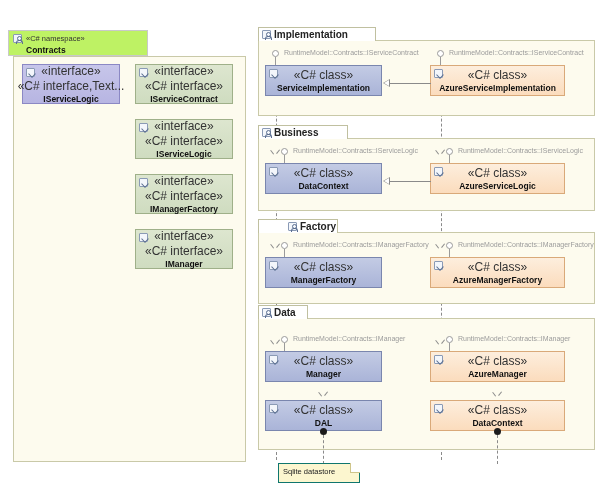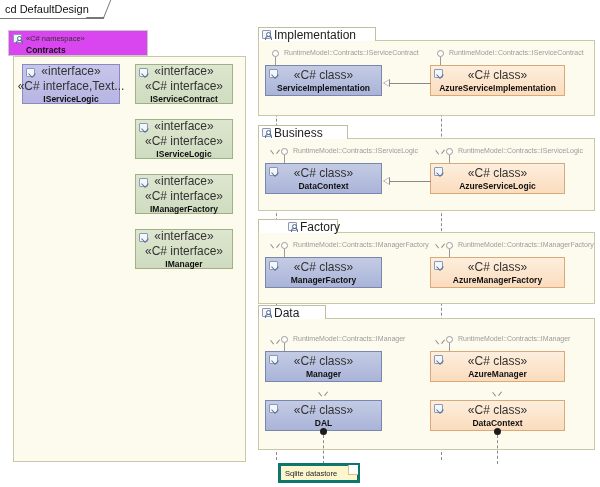--- a/index.html
+++ b/index.html
@@ -36,21 +36,21 @@
     position:absolute;box-sizing:border-box;
     background:#fdfbee;border:1px solid #c9c9a8;
   }
   .pkg-tab{
     position:absolute;left:-1px;top:-14px;height:14px;
     background:#ffffff;border:1px solid #c0c0a0;border-bottom:none;
     box-sizing:border-box;
     display:flex;align-items:center;gap:3px;padding:0 6px 0 3px;
     white-space:nowrap;
   }
-  .pkg-tab .lbl{font-size:12px;font-weight:normal;color:#222;}
+  .pkg-tab .lbl{font-size:10px;font-weight:bold;color:#222;}
 
   
   .umlicon{
     width:9px;height:9px;flex:none;
     border:1px solid #8a9ab5;background:#f3f6fb;
     position:relative;box-sizing:border-box;border-radius:1px;
   }
   .umlicon::before{
     content:"";position:absolute;left:1.5px;top:1.5px;
     width:5px;height:5px;
@@ -77,21 +77,21 @@
   .cls .nm{font-size:8.5px;font-weight:bold;color:#111;white-space:nowrap;margin-top:1px;}
   .cls .boxicon{position:absolute;left:3px;top:3px;}
 
   .cls.blue  {background:linear-gradient(#c3cbe4,#aab4d8);border-color:#7a86ae;}
   .cls.orange{background:linear-gradient(#fdeedd,#fbdcbd);border-color:#d9a979;}
   .cls.green {background:linear-gradient(#dde6cf,#cfdcc0);border-color:#9fb089;}
   .cls.purple{background:linear-gradient(#c7c6ea,#b7b5e2);border-color:#8b88c4;}
 
   
   .nsbox{
-    position:absolute;box-sizing:border-box;background:#d946ef;
+    position:absolute;box-sizing:border-box;background:#bef264;
     border:1px solid #c9c9c9;
   }
   .nsbox .row{display:flex;align-items:flex-start;gap:4px;padding:3px 4px;}
   .nsbox .txtcol{display:flex;flex-direction:column;line-height:1.3;}
   .nsbox .stereo{font-size:7.5px;color:#333;}
   .nsbox .nm{font-size:8.5px;font-weight:bold;color:#111;margin-top:1px;}
 
   
   .lolli{position:absolute;}
   .lolli .ball{
@@ -134,39 +134,35 @@
   .vee-down::after{left:8px;transform:rotate(128deg);transform-origin:left top;}
 
   .dot{
     position:absolute;width:7px;height:7px;border-radius:50%;
     background:#1b1b1b;
   }
 
   
   .note{
     position:absolute;box-sizing:border-box;
-    background:#fcf6cf;border:3px solid #0f766e;
+    background:#fcf6cf;border:1px solid #0f766e;
     font-size:7.5px;color:#222;line-height:1.35;
     padding:3px 10px 3px 4px;
   }
   .note .fold{
     position:absolute;right:-1px;top:-1px;width:10px;height:10px;
     background:#ffffff;border-left:1px solid #cfc58a;border-bottom:1px solid #cfc58a;
     box-sizing:border-box;
   }
 </style>
 </head>
 <body>
 
 <div class="canvas">
 
-  <div class="title-tab">
-    <div class="slant"></div>
-    <div class="txt">cd DefaultDesign</div>
-  </div>
 
   <div class="nsbox" style="left:8px;top:30px;width:140px;height:26px;">
     <div class="row">
       <span class="umlicon person"></span>
       <span class="txtcol">
         <span class="stereo">«C# namespace»</span>
         <span class="nm">Contracts</span>
       </span>
     </div>
   </div>
@@ -294,21 +290,21 @@
     <span class="stereo">«C# class»</span>
     <span class="nm">ManagerFactory</span>
   </div>
   <div class="cls orange" style="left:430px;top:257px;width:135px;height:31px;">
     <span class="umlicon boxicon"></span>
     <span class="stereo">«C# class»</span>
     <span class="nm">AzureManagerFactory</span>
   </div>
 
   <div class="pkg" style="left:258px;top:318px;width:337px;height:132px;">
-    <div class="pkg-tab" style="width:68px;">
+    <div class="pkg-tab" style="width:50px;">
       <span class="umlicon person"></span>
       <span class="lbl">Data</span>
     </div>
   </div>
   <div class="vee-down" style="left:272px;top:340px;"></div>
   <div class="vee-down" style="left:437px;top:340px;"></div>
   <div class="lolli" style="left:281px;top:336px;">
     <span class="ball"></span>
     <span class="stem"></span>
     <span class="lbl">RuntimeModel::Contracts::IManager</span>

